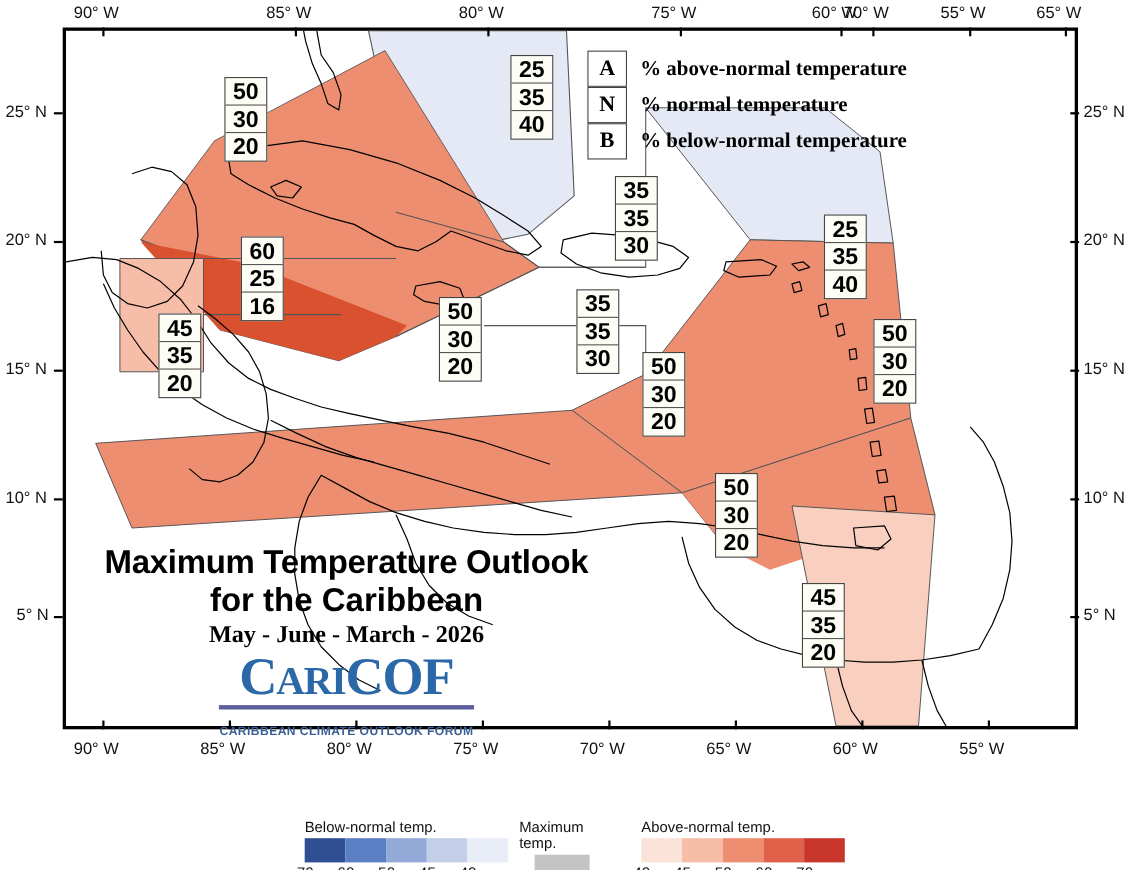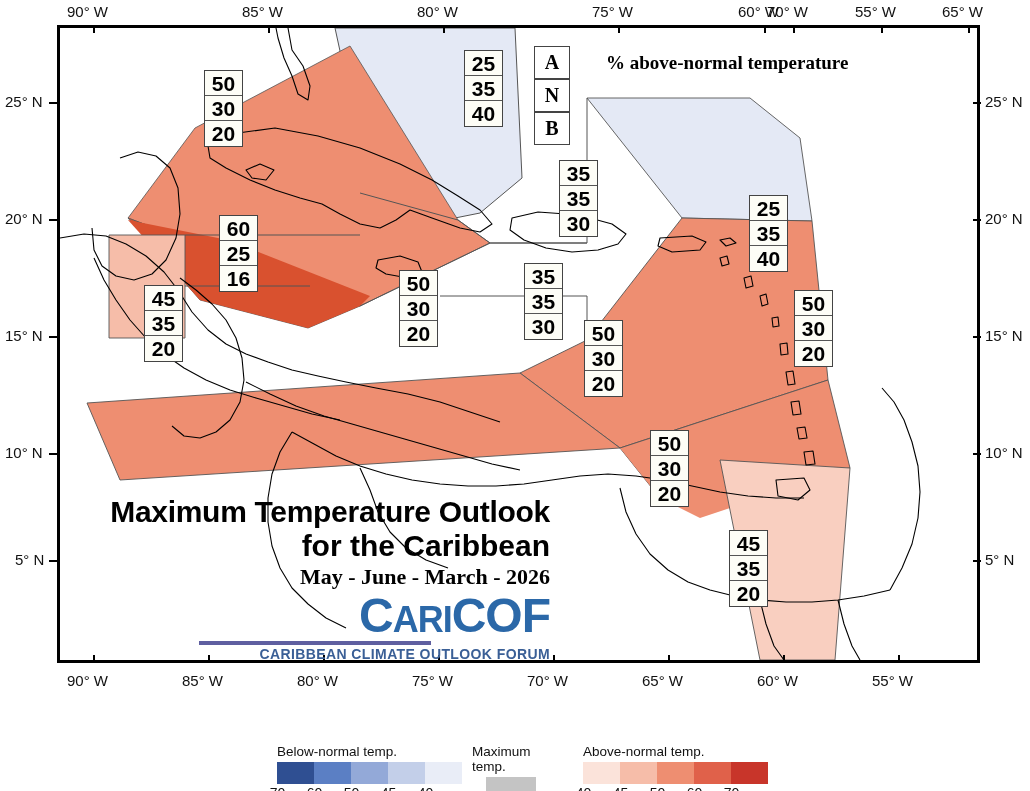--- a/index.html
+++ b/index.html
@@ -28,39 +28,39 @@
   .prob-box div:last-child{border-bottom:none;}
 
   
   .anb-legend{position:absolute;left:534px;top:46px;z-index:50;}
   .anb-row{display:flex;align-items:center;height:33px;}
   .anb-key{width:36px;height:33px;border:1.6px solid #444;background:#fff;
            box-sizing:border-box;text-align:center;line-height:30px;
            font-family:"Liberation Serif", serif;font-weight:bold;font-size:20px;
            border-bottom-width:0.8px;}
   .anb-row:last-child .anb-key{border-bottom-width:1.6px;}
-  .anb-text{margin-left:36px;font-family:"Liberation Serif", serif;
+  .anb-text{margin-left:12px;font-family:"Liberation Serif", serif;
             font-weight:bold;font-size:19px;color:#000;white-space:nowrap;}
 
   
   .title-block{position:absolute;left:80px;top:495px;width:470px;z-index:45;
-               text-align:right;}
+               text-align:center;}
   .title-l1{font-size:30px;font-weight:bold;color:#000;letter-spacing:-.3px;
             line-height:1.12;}
   .title-l2{font-size:30px;font-weight:bold;color:#000;line-height:1.12;}
   .title-sub{font-family:"Liberation Serif", serif;font-weight:bold;
              font-size:22px;color:#000;margin-top:2px;}
   .logo{margin-top:2px;}
-  .logo-text{font-family:Liberation Sans, sans-serif;color:#2b68a8;
+  .logo-text{font-family:Liberation Serif, serif;color:#2b68a8;
              font-weight:bold;letter-spacing:-1px;line-height:1;}
   .logo-small{font-size:36px;}
   .logo-big{font-size:48px;}
   .logo-rule{height:4px;background:#5f5fa0;width:232px;margin:1px auto 0;}
-  .logo-sub{font-size:14px;font-weight:bold;color:#3a5f96;
-            letter-spacing:.4px;margin-top:1px;}
+  .logo-sub{font-size:11px;font-weight:bold;color:#3a5f96;
+            letter-spacing:.4px;margin-top:14px;}
 
   
   .cbar-group{position:absolute;z-index:30;}
   .cbar-title{font-size:13.5px;color:#111;text-align:left;margin-bottom:3px;}
   .cbar-swatches{display:flex;height:22px;}
   .cbar-swatches span{display:block;height:22px;}
   .cbar-ticks{display:flex;margin-top:1px;}
   .cbar-ticks span{font-size:14px;color:#111;text-align:center;}
 </style>
 </head>
@@ -233,23 +233,25 @@
     <div class="tick-mark tick-y" style="left:973px;top:560px;"></div>
   </div>
 
   <div class="anb-legend">
     <div class="anb-row">
       <div class="anb-key">A</div>
       <div class="anb-text">% above-normal temperature</div>
     </div>
     <div class="anb-row">
       <div class="anb-key">N</div>
+      <div class="anb-text">% normal temperature</div>
     </div>
     <div class="anb-row">
       <div class="anb-key">B</div>
+      <div class="anb-text">% below-normal temperature</div>
     </div>
   </div>
 
   <div class="prob-box" style="left:204px;top:70px;">
     <div>50</div>
     <div>30</div>
     <div>20</div>
   </div>
 
   <div class="prob-box" style="left:219px;top:215px;">

